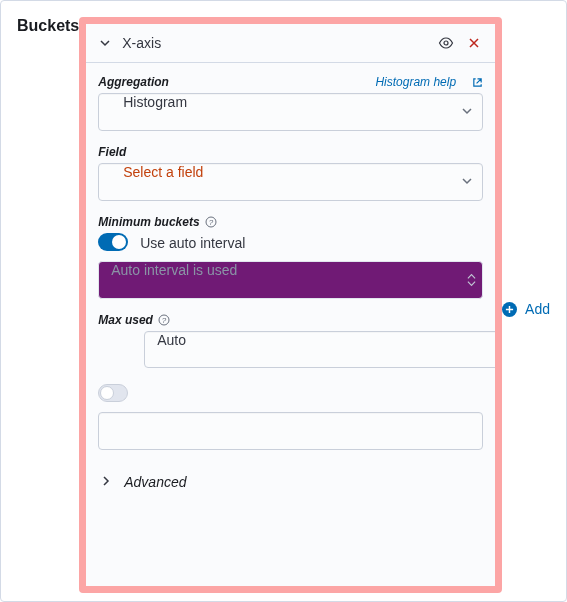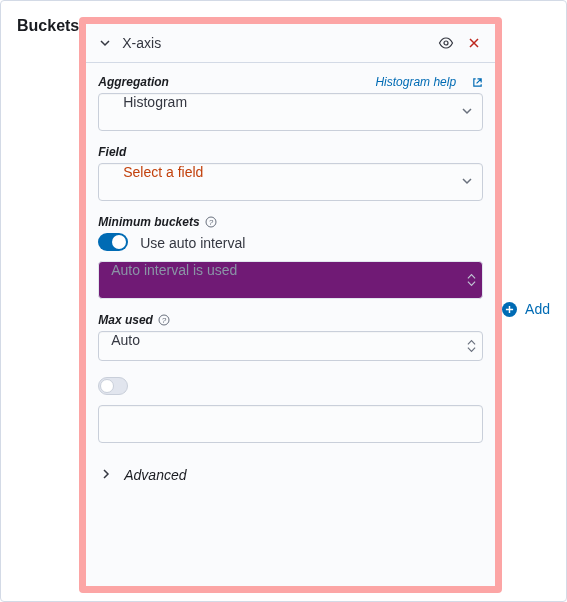--- a/index.html
+++ b/index.html
@@ -153,30 +153,31 @@
       border-radius: 4px;
       background: #701a75;
       padding: 0 30px 0 12px;
       font-size: 14px;
       color: #8a94a6;
       margin-bottom: 14px;
       position: relative;
     }
     .stepper-input {
       width: 100%;
-      height: 30px;
+      height: 37px;
       border: 1px solid #c9cfda;
       border-radius: 4px;
       background: #fbfcfd;
       padding: 0 30px 0 12px;
       font-size: 14px;
       color: #343741;
       margin-bottom: 16px;
       position: relative;
       box-shadow: inset 0 1px 1px rgba(0,0,0,0.03);
+      margin-left: 46px;
     }
     .stepper-btns {
       position: absolute;
       right: 6px;
       top: 50%;
       transform: translateY(-50%);
       display: flex;
       flex-direction: column;
       gap: 1px;
     }

